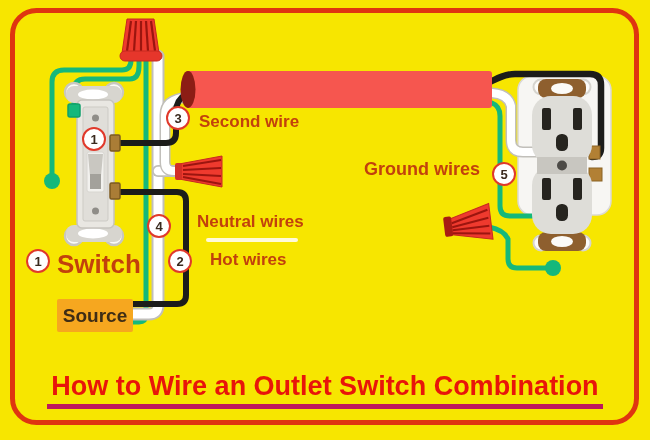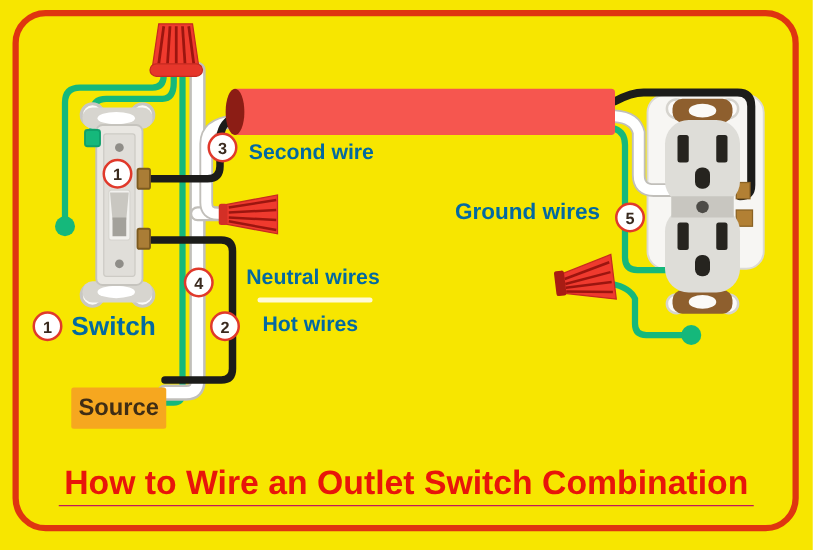--- a/index.html
+++ b/index.html
@@ -1,40 +1,40 @@
 <!DOCTYPE html>
 <html><head>
 <meta charset="utf-8">
 <style>
   html,body{margin:0;padding:0;}
   body{width:650px;height:440px;overflow:hidden;font-family:"Liberation Sans",sans-serif;}
   .stage{position:relative;width:650px;height:440px;background:#F7E600;}
   .stage svg{position:absolute;left:0;top:0;}
-  .lbl{position:absolute;font-weight:bold;color:#0369a1;white-space:nowrap;line-height:1.15;}
+  .lbl{position:absolute;font-weight:bold;color:#c2410c;white-space:nowrap;line-height:1.15;}
   .lbl-second{left:199px;top:112px;font-size:17px;}
   .lbl-ground{left:364px;top:159px;font-size:18px;}
   .lbl-neutral{left:197px;top:212px;font-size:17px;}
   .lbl-hot{left:210px;top:250px;font-size:17px;}
-  .lbl-switch{left:57px;top:250px;font-size:21px;}
+  .lbl-switch{left:57px;top:250px;font-size:26px;}
   .neutral-underline{position:absolute;left:206px;top:238px;width:92px;height:4px;background:#FFFAD9;border-radius:2px;}
   .badge{position:absolute;width:24px;height:24px;border-radius:50%;background:#FFFFFF;
          border:2.5px solid #E0392B;box-sizing:border-box;display:flex;align-items:center;
          justify-content:center;font-weight:bold;font-size:13px;color:#3A2A1E;}
   .badge-switch{left:82px;top:127px;}
   .badge-second{left:166px;top:106px;}
   .badge-neutral{left:147px;top:214px;}
   .badge-hot{left:168px;top:249px;}
   .badge-switch-label{left:26px;top:249px;}
   .badge-ground{left:492px;top:162px;}
   .source-box{position:absolute;left:57px;top:299px;width:76px;height:33px;background:#F6A71F;
               display:flex;align-items:center;justify-content:center;font-weight:bold;
-              font-size:19px;color:#3F2D15;border-radius:2px;margin-top:11px;}
+              font-size:19px;color:#3F2D15;border-radius:2px;}
   .title-wrap{position:absolute;left:0;right:0;top:371px;text-align:center;}
   .title-text{display:inline-block;font-weight:bold;font-size:27px;color:#E8150A;
-              border-bottom:1px solid #be185d;padding:0 4px 2px 4px;}
+              border-bottom:5px solid #be185d;padding:0 4px 2px 4px;}
 </style>
 </head>
 <body>
 
 <div class="stage">
 
 <svg width="650" height="440" viewBox="0 0 650 440">
 
   <rect x="12.5" y="10.5" width="624" height="412" rx="24" fill="none" stroke="#DF3510" stroke-width="5"></rect>
 

